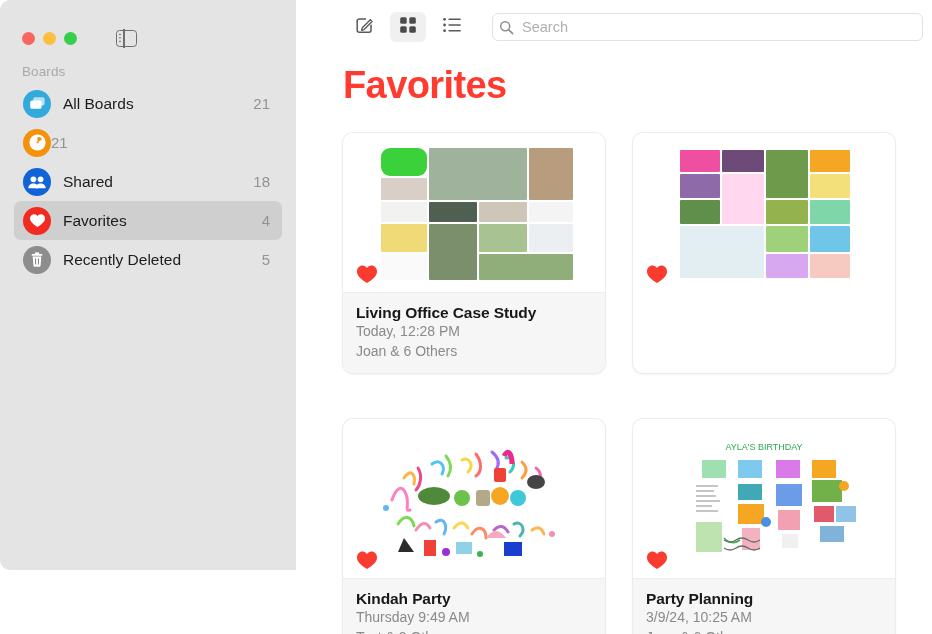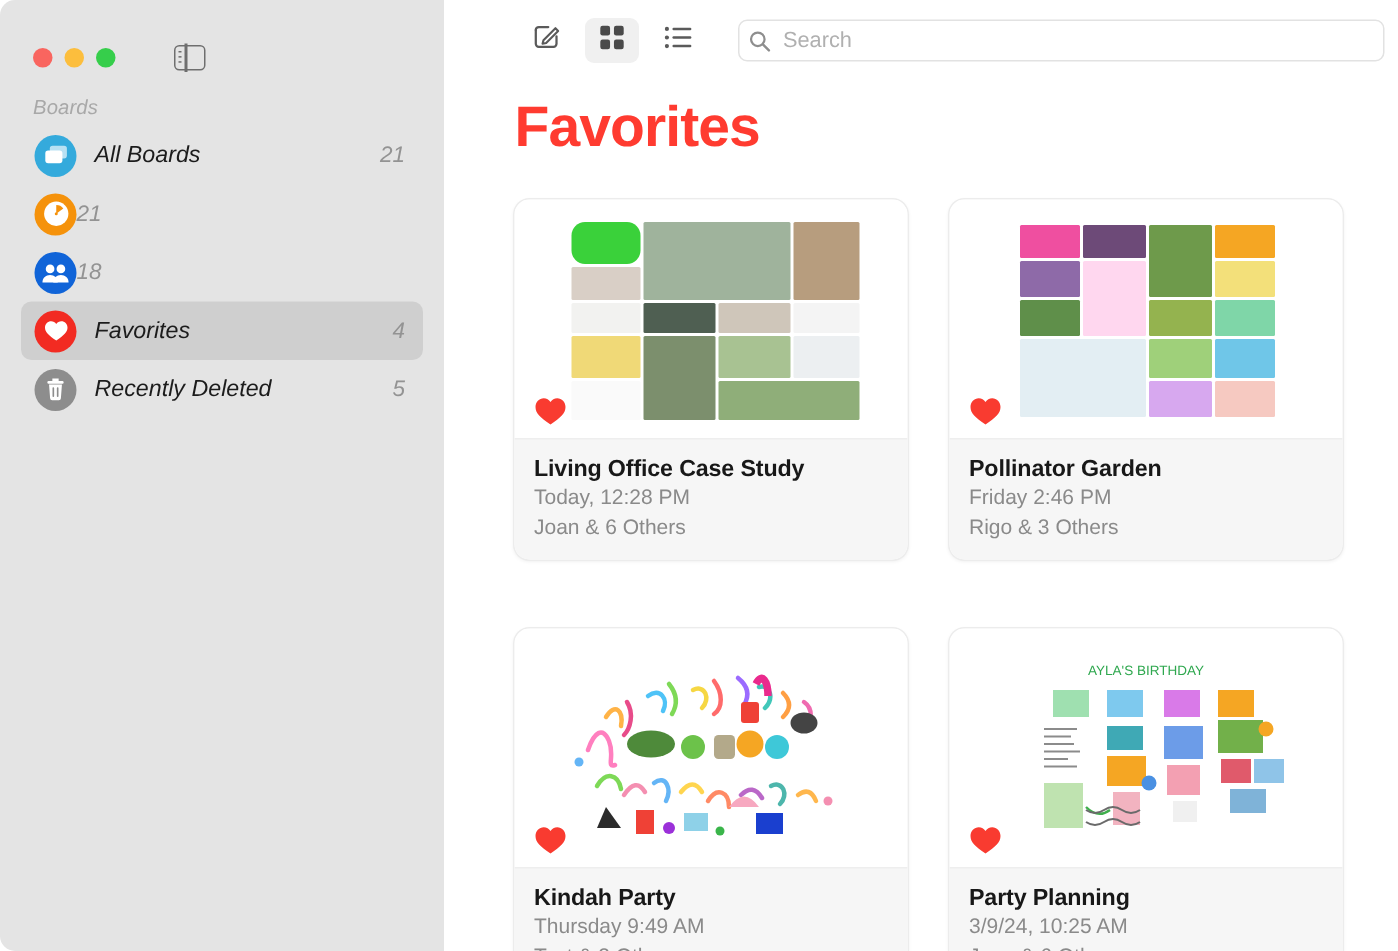--- a/index.html
+++ b/index.html
@@ -12,27 +12,26 @@
   .window {
     position: relative;
     width: 932px; height: 634px;
     display: flex;
     background: #ffffff;
   }
 
   
   .sidebar {
     width: 296px;
-    height: 634px;
+    height: 570px;
     background: #e4e4e4;
     flex: 0 0 296px;
     position: relative;
     border-top-left-radius: 10px;
     border-bottom-left-radius: 10px;
-    font-style: italic;
   }
   .traffic {
     display: flex;
     align-items: center;
     gap: 8px;
     padding: 23px 0 0 22px;
     height: 54px;
   }
   .dot { width: 13px; height: 13px; border-radius: 50%; display: block; }
   .dot.red { background: #f9655f; }
@@ -270,20 +269,21 @@
 
       <div class="nav-item">
         <span class="nav-icon" style="background:#1064d8;">
           <svg width="20" height="16" viewBox="0 0 20 16">
             <circle cx="6.4" cy="5.3" r="2.9" fill="#fff"></circle>
             <circle cx="13.6" cy="5.3" r="2.9" fill="#fff"></circle>
             <path d="M1.3 14.3c0-3.0 2.3-4.9 5.1-4.9s5.1 1.9 5.1 4.9z" fill="#fff"></path>
             <path d="M8.5 14.3c0-3.0 2.3-4.9 5.1-4.9s5.1 1.9 5.1 4.9z" fill="#fff"></path>
           </svg>
         </span>
+        <span class="nav-label">Shared</span>
         <span class="nav-count">18</span>
       </div>
 
       <div class="nav-item selected">
         <span class="nav-icon" style="background:#f22b22;">
           <svg width="17" height="15" viewBox="0 0 17 15">
             <path d="M8.5 14.0C3.4 10.6 1 8.4 1 5.5 1 3.0 2.9 1.2 5.1 1.2c1.4 0 2.6.7 3.4 1.8.8-1.1 2-1.8 3.4-1.8C14.1 1.2 16 3.0 16 5.5c0 2.9-2.4 5.1-7.5 8.5z" fill="#fff"></path>
           </svg>
         </span>
         <span class="nav-label">Favorites</span>
@@ -412,25 +412,20 @@
               <i style="grid-column:4;grid-row:4;background:#6fc6e8;"></i>
               <i style="grid-column:3;grid-row:5;background:#d7a8ef;"></i>
               <i style="grid-column:4;grid-row:5;background:#f6c9c1;"></i>
             </div>
           </div>
           <span class="heart-badge">
             <svg width="22" height="20" viewBox="0 0 22 20">
               <path d="M11 19C4.2 14.5 1 11.6 1 7.4 1 4.0 3.5 1.5 6.5 1.5c1.9 0 3.5 1.0 4.5 2.5 1-1.5 2.6-2.5 4.5-2.5C18.5 1.5 21 4.0 21 7.4c0 4.2-3.2 7.1-10 11.6z" fill="#f93b30"></path>
             </svg>
           </span>
-        </div>
-        <div class="card-info">
-          <div class="card-title">Pollinator Garden</div>
-          <div class="card-date">Friday 2:46 PM</div>
-          <div class="card-people">Rigo &amp; 3 Others</div>
         </div>
       </article>
 
       <article class="card">
         <div class="card-thumb">
           <div class="thumb-inner">
             <svg class="scribble" viewBox="0 0 196 120">
               <g stroke-linecap="round" fill="none" stroke-width="3">
                 <path d="M16 62c4-12 10-16 14-6s-2 18 4 16" stroke="#ff7fbf"></path>
                 <path d="M28 40c6-10 12-4 10 6" stroke="#ffb347"></path>

